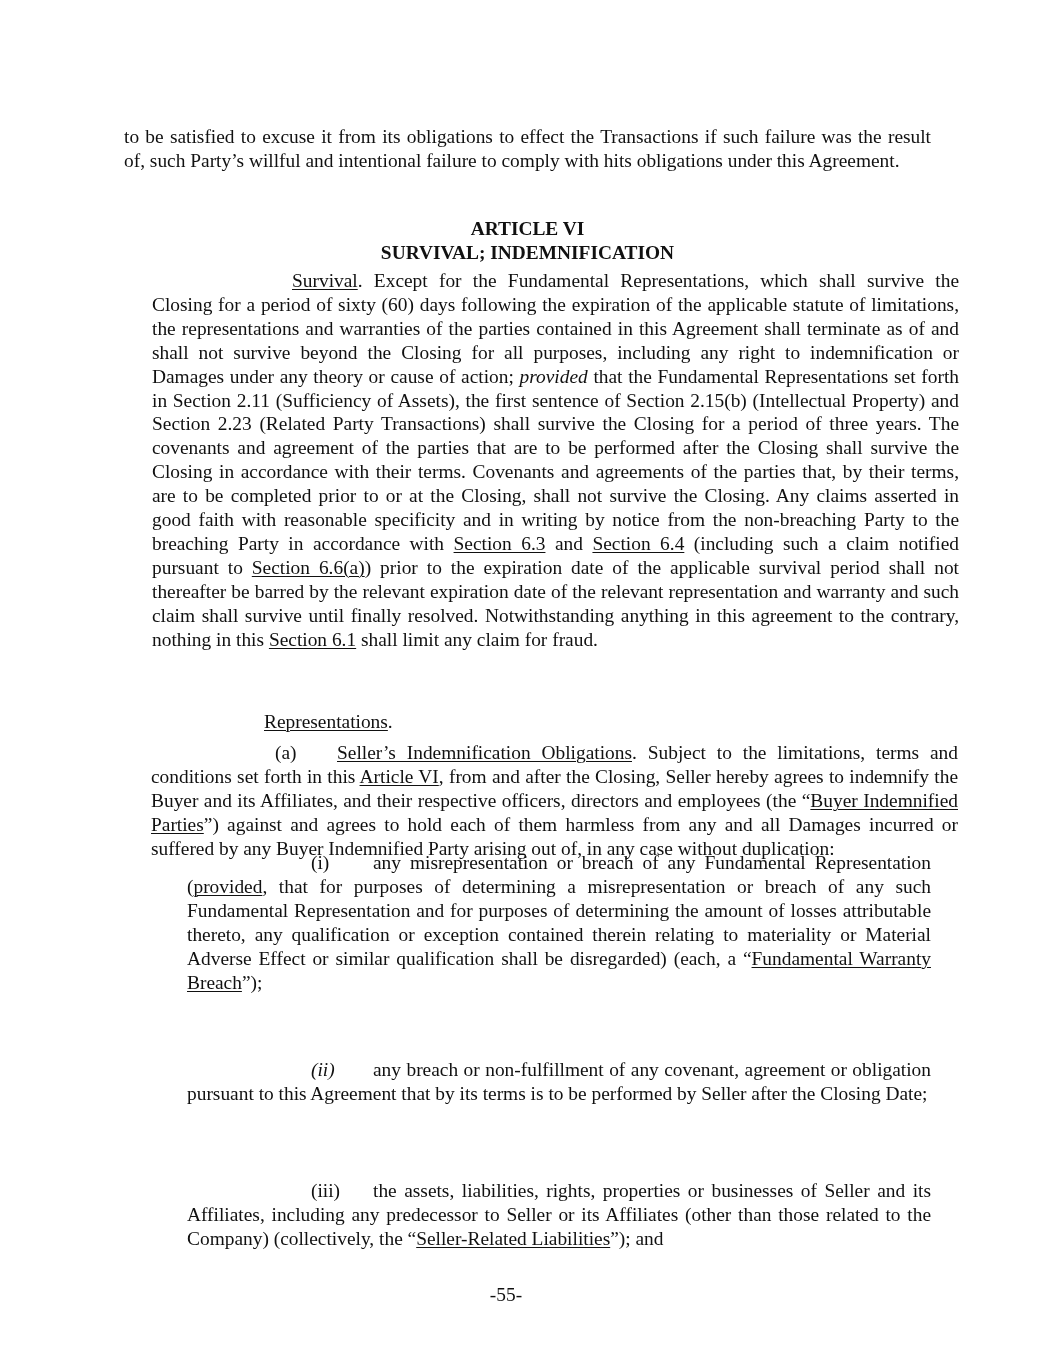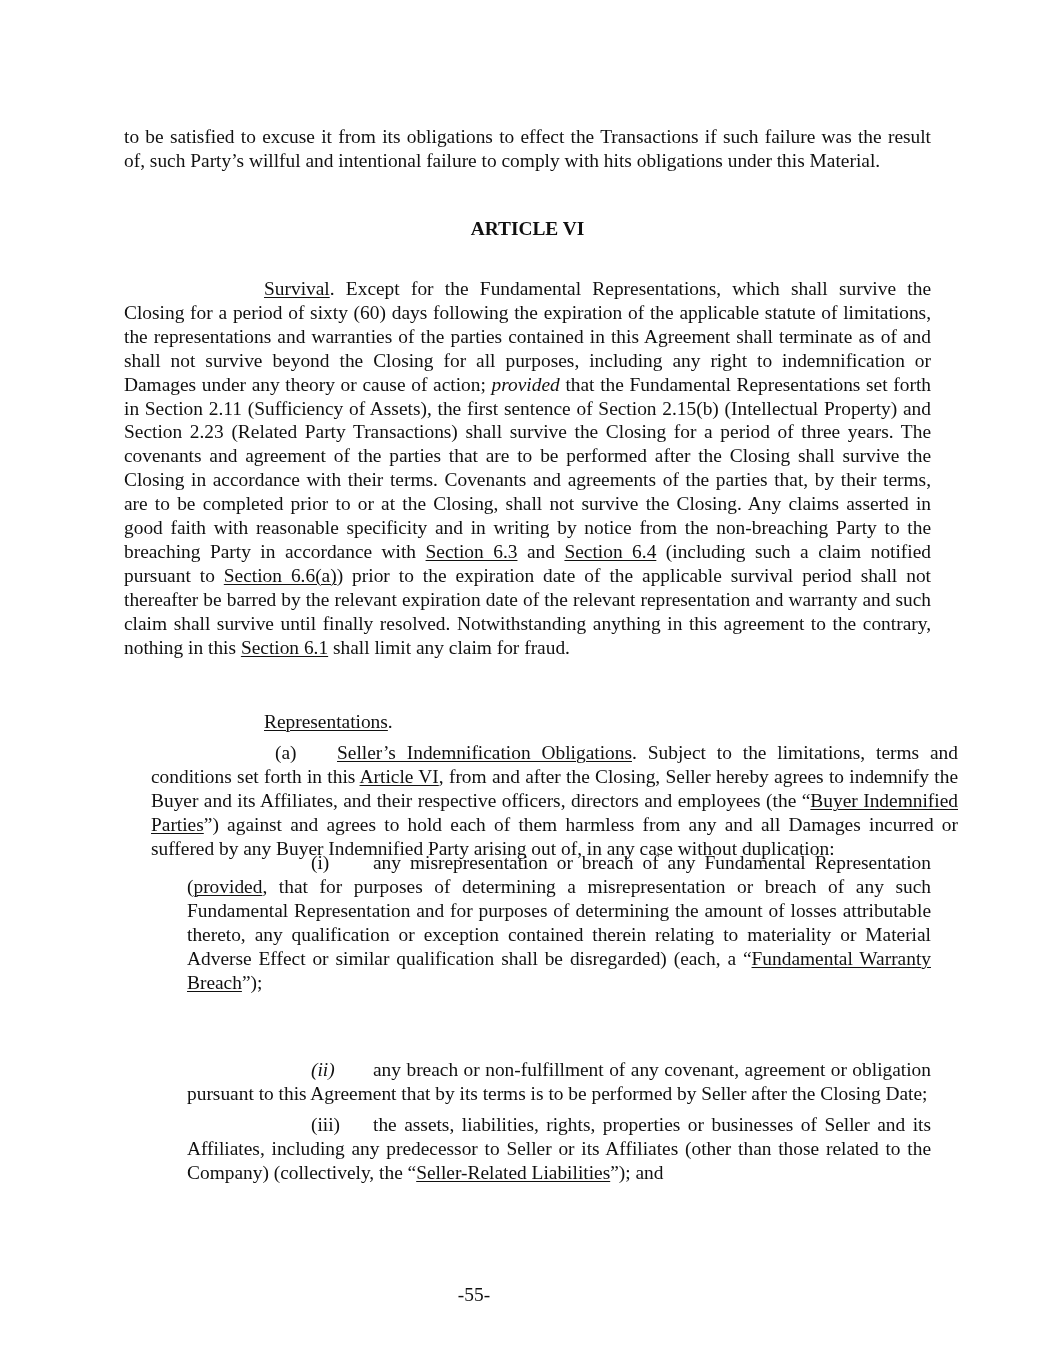--- a/index.html
+++ b/index.html
@@ -11,54 +11,55 @@
     line-height: 23.9px;
   }
   .page { position: absolute; left: 124px; top: 125px; width: 807px; }
   p { margin: 0; text-align: justify; text-align-last: auto; }
   .u { text-decoration: underline; text-underline-offset: 2px; text-decoration-thickness: 1px; }
   .i { font-style: italic; }
   .heading { text-align: center; font-weight: bold; margin: 0; line-height: 23.9px; }
   .blk { position: absolute; left: 0; width: 807px; }
   .sub { position: absolute; left: 63px; width: 744px; }
   .tab { display: inline-block; }
-  .pagenum { position: absolute; left: 0; width: 948px; text-align: center; top: 1283px; }
+  .pagenum { position: absolute; left: 0; width: 948px; text-align: center; top: 1283px; padding-left: 32px; }
 </style>
 </head>
 <body>
 
 <div class="page">
 
   <div class="blk" style="top:0;">
-    <p>to be satisfied to excuse it from its obligations to effect the Transactions if such failure was the result of, such Party’s willful and intentional failure to comply with hits obligations under this Material.</p>
+    <p>to be satisfied to excuse it from its obligations to effect the Transactions if such failure was the result of, such Party’s willful and intentional failure to comply with hits obligations under this Agreement.</p>
   </div>
 
   <div class="blk" style="top:92px;">
     <p class="heading">ARTICLE VI</p>
+    <p class="heading">SURVIVAL; INDEMNIFICATION</p>
   </div>
 
-  <div class="blk" style="top:152px;">
+  <div class="blk" style="top:144px;margin-left:28px;">
     <p><span class="tab" style="width:140px;"></span><span class="u">Survival</span><span>.  Except for the Fundamental Representations, which shall survive the Closing for a period of sixty (60) days following the expiration of the applicable statute of limitations, the representations and warranties of the parties contained in this Agreement shall terminate as of and shall not survive beyond the Closing for all purposes, including any right to indemnification or Damages under any theory or cause of action; </span><span class="i">provided</span><span> that the Fundamental Representations set forth in Section 2.11 (Sufficiency of Assets), the first sentence of Section 2.15(b) (Intellectual Property) and Section 2.23 (Related Party Transactions) shall survive the Closing for a period of three years.  The covenants and agreement of the parties that are to be performed after the Closing shall survive the Closing in accordance with their terms.  Covenants and agreements of the parties that, by their terms, are to be completed prior to or at the Closing, shall not survive the Closing.  Any claims asserted in good faith with reasonable specificity and in writing by notice from the non-breaching Party to the breaching Party in accordance with </span><span class="u">Section 6.3</span><span> and </span><span class="u">Section 6.4</span><span> (including such a claim notified pursuant to </span><span class="u">Section 6.6(a)</span><span>) prior to the expiration date of the applicable survival period shall not thereafter be barred by the relevant expiration date of the relevant representation and warranty and such claim shall survive until finally resolved.  Notwithstanding anything in this agreement to the contrary, nothing in this </span><span class="u">Section 6.1</span><span> shall limit any claim for fraud.</span></p>
   </div>
 
   <div class="blk" style="top:585px;">
     <p><span class="tab" style="width:140px;"></span><span class="u">Representations</span><span>.</span></p>
   </div>
 
   <div class="blk" style="top:616px;margin-left:27px;">
     <p><span class="tab" style="width:124px;"></span><span class="tab" style="width:62px;">(a)</span><span class="u">Seller’s Indemnification Obligations</span><span>.  Subject to the limitations, terms and conditions set forth in this </span><span class="u">Article VI</span><span>, from and after the Closing, Seller hereby agrees to indemnify the Buyer and its Affiliates, and their respective officers, directors and employees (the “</span><span class="u">Buyer Indemnified Parties</span><span>”) against and agrees to hold each of them harmless from any and all Damages incurred or suffered by any Buyer Indemnified Party arising out of, in any case without duplication:</span></p>
   </div>
 
   <div class="sub" style="top:726px;">
     <p><span class="tab" style="width:124px;"></span><span class="tab" style="width:62px;">(i)</span><span>any misrepresentation or breach of any Fundamental Representation (</span><span class="u">provided</span><span>, that for purposes of determining a misrepresentation or breach of any such Fundamental Representation and for purposes of determining the amount of losses attributable thereto, any qualification or exception contained therein relating to materiality or Material Adverse Effect or similar qualification shall be disregarded) (each, a “</span><span class="u">Fundamental Warranty Breach</span><span>”);</span></p>
   </div>
 
   <div class="sub" style="top:933px;">
     <p><span class="tab" style="width:124px;"></span><span class="tab" style="width:62px;font-style:italic;">(ii)</span><span>any breach or non-fulfillment of any covenant, agreement or obligation pursuant to this Agreement that by its terms is to be performed by Seller after the Closing Date;</span></p>
   </div>
 
-  <div class="sub" style="top:988px;">
+  <div class="sub" style="top:1054px;">
     <p><span class="tab" style="width:124px;"></span><span class="tab" style="width:62px;">(iii)</span><span>the assets, liabilities, rights, properties or businesses of Seller and its Affiliates, including any predecessor to Seller or its Affiliates (other than those related to the Company) (collectively, the “</span><span class="u">Seller-Related Liabilities</span><span>”); and</span></p>
   </div>
 
 </div>
 
 <div class="pagenum">-55-</div>
 
 </body></html>

